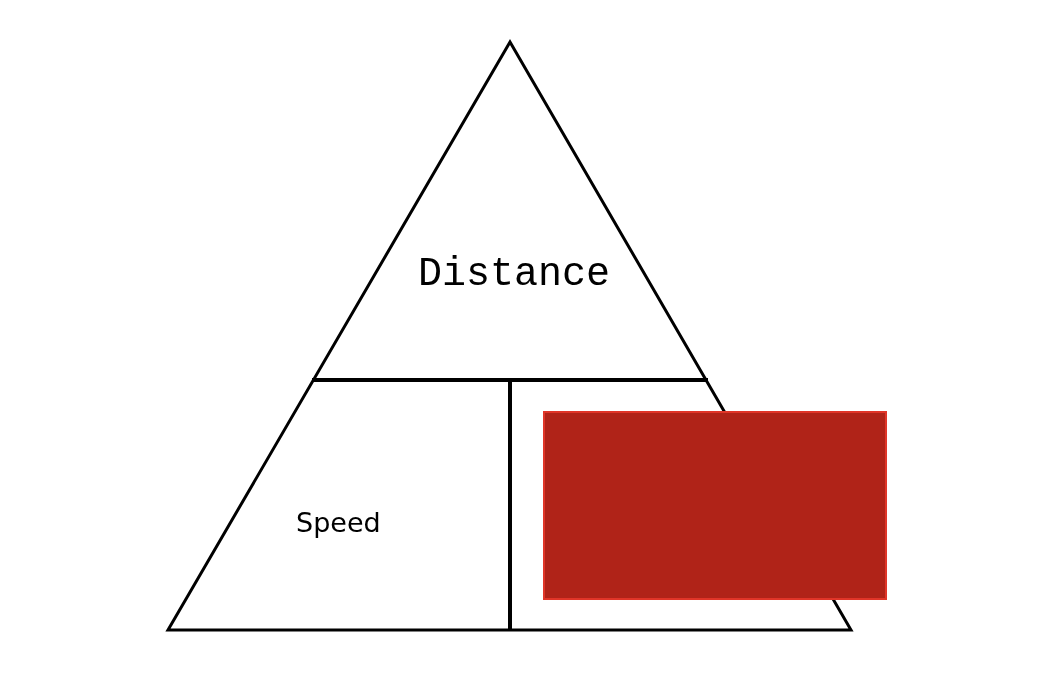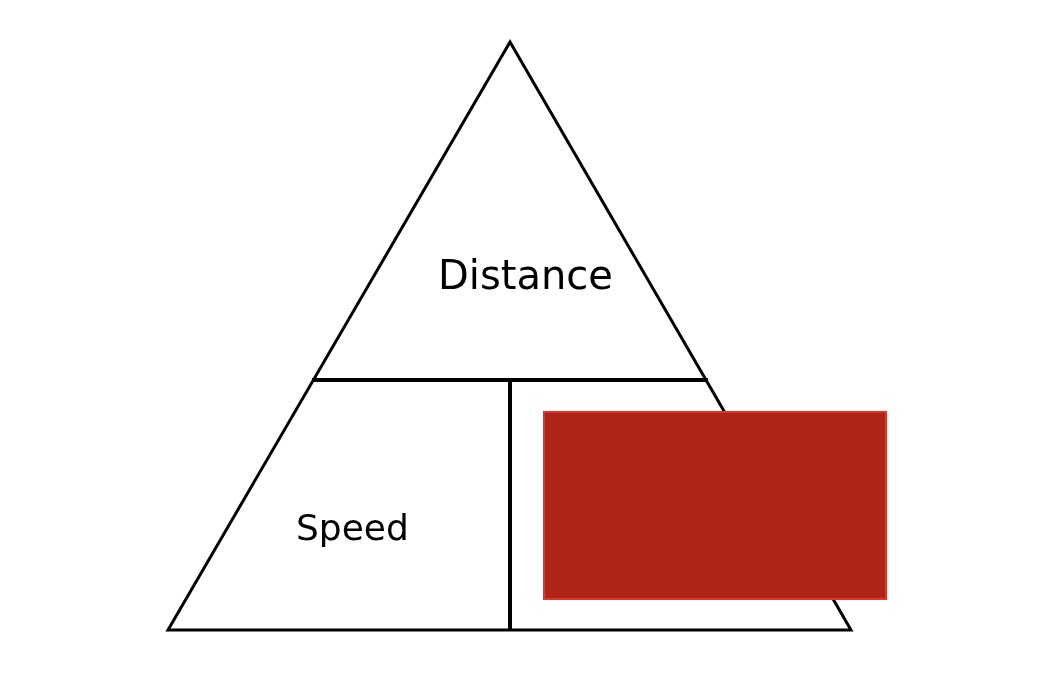--- a/index.html
+++ b/index.html
@@ -4,22 +4,22 @@
   <style>
     html, body { margin: 0; padding: 0; background: #ffffff; }
     body { width: 1038px; height: 678px; position: relative; overflow: hidden; }
     #diagram { position: absolute; left: 0; top: 0; }
     .label {
       position: absolute;
       font-family: "DejaVu Sans", sans-serif;
       color: #000000;
       white-space: nowrap;
     }
-    #distance-label { left: 438px; top: 252px; font-size: 40px; }
-    #speed-label { left: 296px; top: 507px; font-size: 36px; text-align: right; }
+    #distance-label { left: 418px; top: 252px; font-size: 40px; font-family: Liberation Mono, monospace; }
+    #speed-label { left: 296px; top: 507px; font-size: 27px; text-align: right; }
     #red-box {
       position: absolute;
       left: 543px; top: 411px;
       width: 340px; height: 185px;
       border: 2px solid #e03528;
       background: #b02318;
     }
   </style>
 </head>
 <body>

